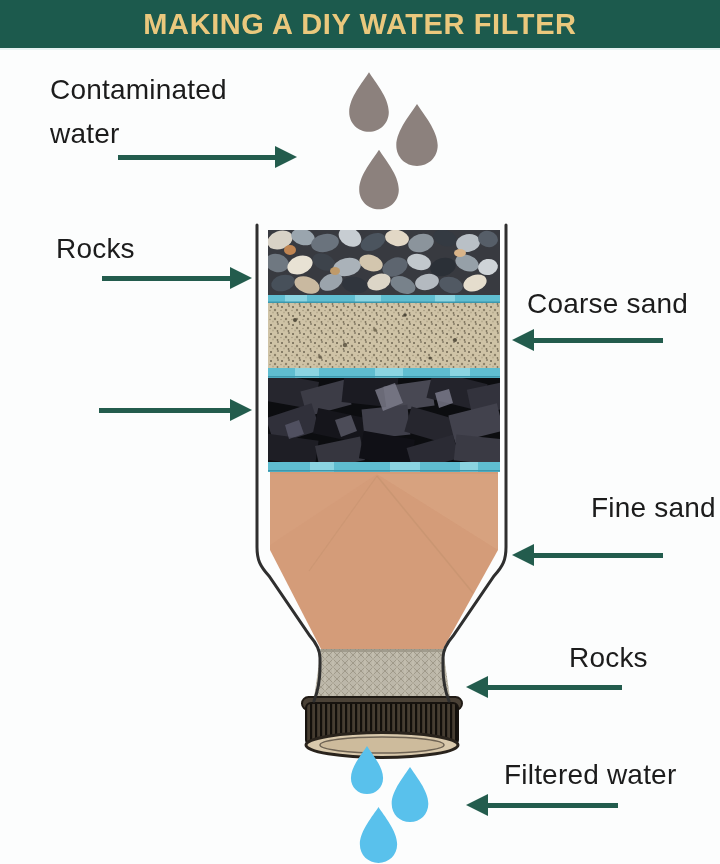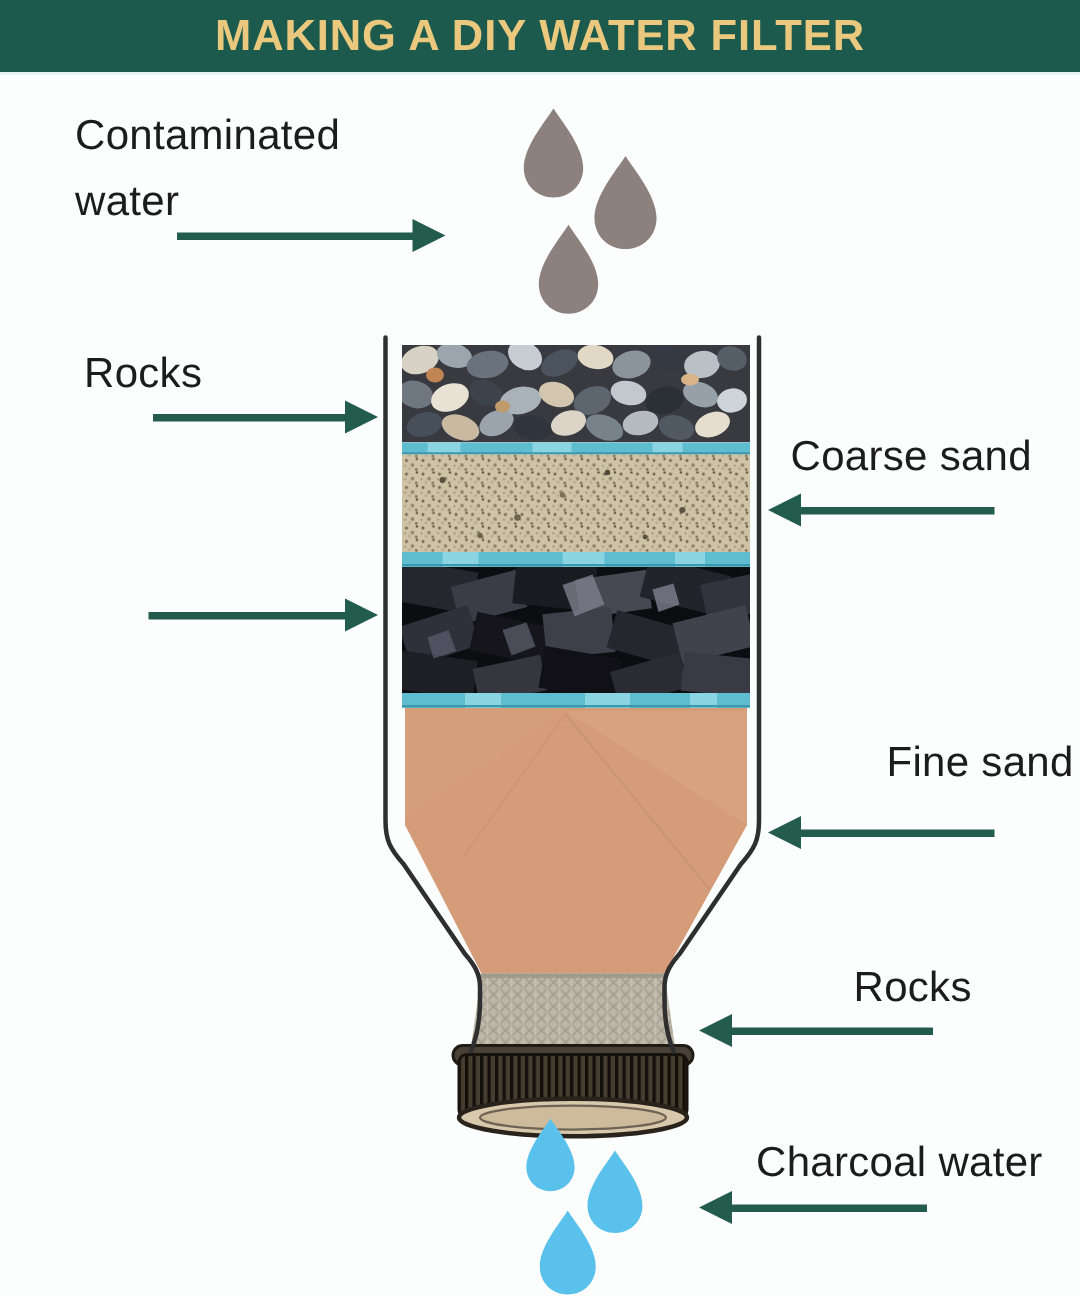--- a/index.html
+++ b/index.html
@@ -90,21 +90,21 @@
     <div class="shaft"></div>
     <div class="head"></div>
   </div>
 
   <div class="label" style="left:569px;top:642px;">Rocks</div>
   <div class="arrow left" style="left:466px;top:676px;width:156px;">
     <div class="shaft"></div>
     <div class="head"></div>
   </div>
 
-  <div class="label" style="left:504px;top:759px;">Charcoal water</div>
+  <div class="label" style="left:504px;top:759px;">Filtered water</div>
   <div class="arrow left" style="left:466px;top:794px;width:152px;">
     <div class="shaft"></div>
     <div class="head"></div>
   </div>
 
   <svg class="bottle" width="290" height="550" viewBox="0 0 290 550">
     <defs>
       <clipPath id="rocksClip">
           <rect x="43" y="15" width="232" height="65"></rect>
         </clipPath>

